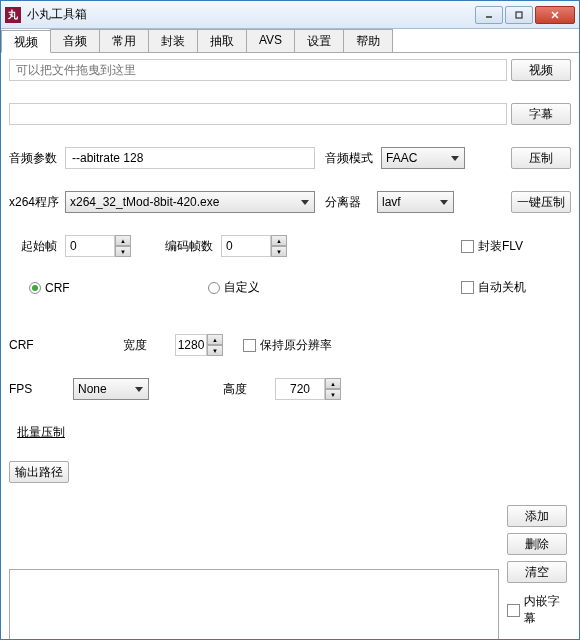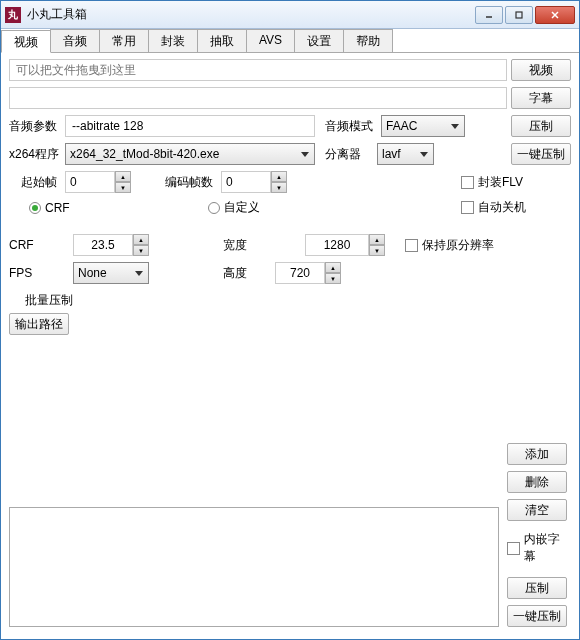--- a/index.html
+++ b/index.html
@@ -8,38 +8,38 @@
 .titlebar { height: 28px; background: linear-gradient(#f4f8fd, #dde9f7); display: flex; align-items: center; padding: 0 4px; border-bottom: 1px solid #a8bed8; }
 .titlebar .appicon { width: 16px; height: 16px; background: #8b1538; margin-right: 6px; display: flex; align-items: center; justify-content: center; color: #fff; font-size: 10px; font-weight: bold; }
 .titlebar .title { flex: 1; color: #000; font-family: Liberation Serif, serif; }
 .titlebar .winbtns { display: flex; gap: 2px; }
 .titlebar .winbtn { width: 28px; height: 18px; border: 1px solid #8aa8c8; background: linear-gradient(#f0f5fb, #d3e2f1); display: flex; align-items: center; justify-content: center; cursor: pointer; border-radius: 2px; }
 .titlebar .winbtn.close { background: linear-gradient(#e67a6d, #c8432f); border-color: #a03020; color: #fff; width: 40px; }
 .titlebar .winbtn svg { width: 10px; height: 10px; }
 .tabs { display: flex; background: #fff; border-bottom: 1px solid #aaa; height: 24px; }
 .tab { padding: 3px 12px; border: 1px solid #aaa; border-bottom: none; background: #f0f0f0; margin-right: -1px; cursor: pointer; position: relative; }
 .tab.active { background: #fff; border-bottom: 1px solid #fff; top: 1px; z-index: 1; }
-.content { flex: 1; padding: 6px 8px; display: flex; flex-direction: column; gap: 0; overflow: hidden; }
+.content { flex: 1; padding: 6px 8px; display: flex; flex-direction: column; gap: 16px; overflow: hidden; }
 .row { display: flex; align-items: center; margin-bottom: 6px; gap: 4px; }
 .textinput { flex: 1; height: 22px; border: 1px solid #ccc; padding: 0 6px; color: #888; background: #fff; }
 .btn { width: 60px; height: 22px; border: 1px solid #aaa; background: linear-gradient(#fdfdfd, #e8e8e8); cursor: pointer; display: flex; align-items: center; justify-content: center; border-radius: 2px; }
 .label { color: #000; padding-right: 4px; white-space: nowrap; }
 .combo { height: 22px; border: 1px solid #888; background: linear-gradient(#fafafa, #e4e4e4); display: flex; align-items: center; padding: 0 4px; cursor: pointer; position: relative; }
 .combo::after { content: ""; position: absolute; right: 5px; top: 8px; border-left: 4px solid transparent; border-right: 4px solid transparent; border-top: 5px solid #333; }
 .spin { display: flex; height: 22px; }
 .spin input { width: 50px; border: 1px solid #ccc; text-align: center; padding: 0; }
 .spinbtns { display: flex; flex-direction: column; width: 16px; }
 .spinbtns .sb { flex: 1; border: 1px solid #aaa; background: linear-gradient(#f0f0f0, #d8d8d8); display: flex; align-items: center; justify-content: center; cursor: pointer; font-size: 6px; }
 .checkbox { display: flex; align-items: center; gap: 4px; cursor: pointer; }
 .checkbox .box { width: 13px; height: 13px; border: 1px solid #888; background: #fff; }
 .radio { display: flex; align-items: center; gap: 4px; cursor: pointer; }
 .radio .circ { width: 12px; height: 12px; border: 1px solid #888; border-radius: 50%; background: #fff; display: flex; align-items: center; justify-content: center; }
 .radio.checked .circ::after { content: ""; width: 6px; height: 6px; background: #39a939; border-radius: 50%; }
 .listbox { flex: 1; border: 1px solid #aaa; background: #fff; min-height: 120px; }
-.section-label { margin: 2px 0 4px 16px; }
+.section-label { margin: 2px 0 4px 8px; text-decoration: underline; }
 </style>
 </head>
 <body>
 
 <div class="window">
   <div class="titlebar">
     <div class="appicon">丸</div>
     <div class="title">小丸工具箱</div>
     <div class="winbtns">
       <div class="winbtn">
@@ -92,21 +92,21 @@
       <div style="flex:1"></div>
       <div class="btn">压制</div>
     </div>
 
     <div class="row">
       <span class="label" style="width:52px">x264程序</span>
       <div class="combo" style="width:250px">
           <span>x264_32_tMod-8bit-420.exe</span>
         </div>
       <span class="label" style="margin-left:6px;width:48px">分离器</span>
-      <div class="combo" style="width:57px">
+      <div class="combo" style="width:77px">
           <span>lavf</span>
         </div>
       <div style="flex:1"></div>
       <div class="btn">一键压制</div>
     </div>
 
     <div class="row">
       <span class="label" style="width:52px;text-align:right">起始帧</span>
       <div class="spin">
         <input style="text-align: left; padding-left: 4px;" value="0">
@@ -144,30 +144,23 @@
       <div class="checkbox" style="width:110px">
           <div class="box"></div>
           <span>自动关机</span>
         </div>
     </div>
 
     <div style="height:12px"></div>
 
     <div class="row">
       <span class="label" style="width:40px">CRF</span>
-      <div class="spin" style="margin-left:20px">
-        <input style="width: 60px;" value="23.5">
-        <div class="spinbtns">
-            <div class="sb">▲</div>
-            <div class="sb">▼</div>
-          </div>
-      </div>
       <span class="label" style="margin-left:70px">宽度</span>
       <div class="spin" style="margin-left:20px">
-        <input style="width: 64px; margin-left: 30px;" value="1280">
+        <input style="width: 32px;" value="1280">
         <div class="spinbtns">
             <div class="sb">▲</div>
             <div class="sb">▼</div>
           </div>
       </div>
       <div class="checkbox" style="margin-left:16px">
           <div class="box"></div>
           <span>保持原分辨率</span>
         </div>
     </div>

